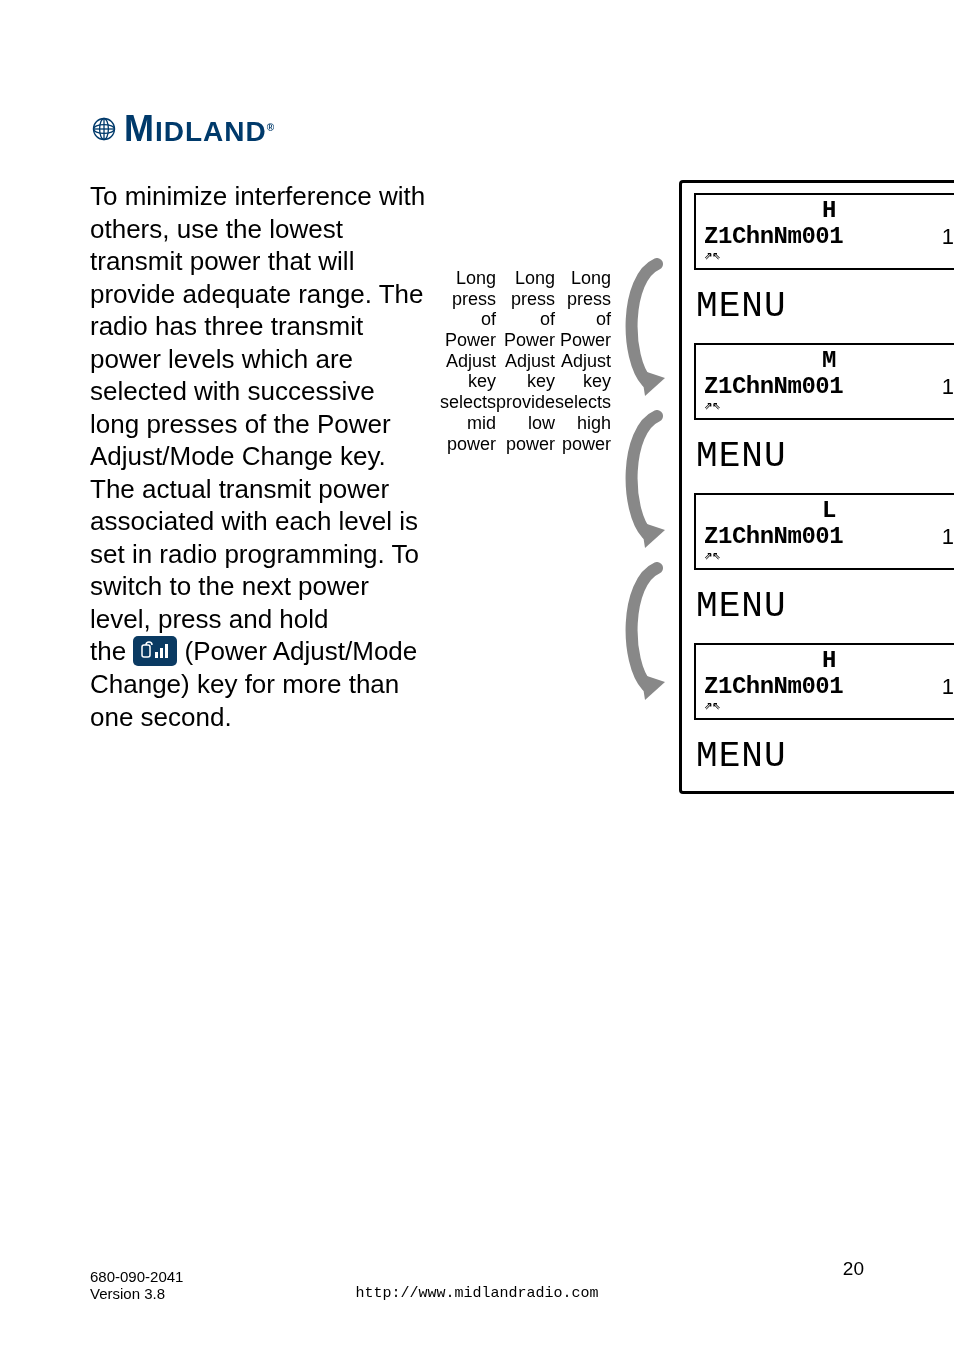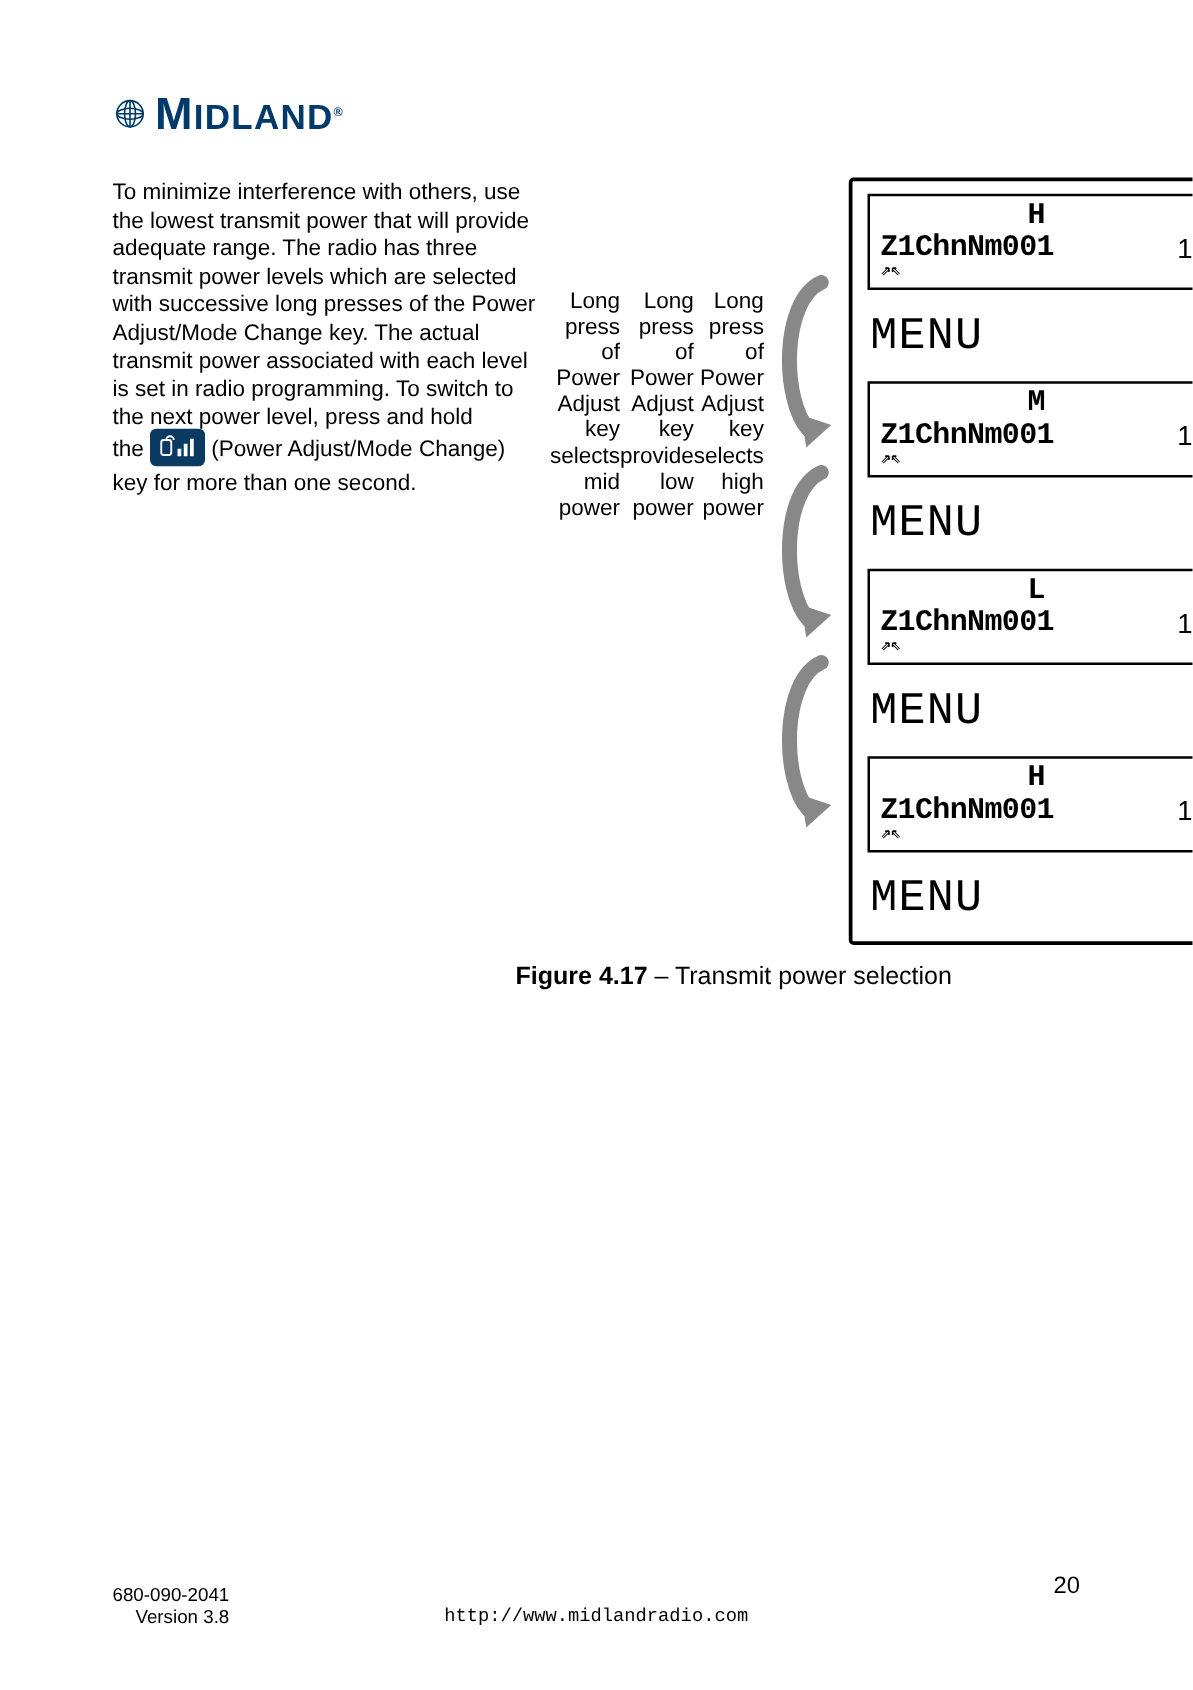--- a/index.html
+++ b/index.html
@@ -7,21 +7,21 @@
     margin: 0;
     padding: 0;
     background: #fff;
     color: #000;
     width: 954px;
     height: 1352px;
     position: relative;
     box-sizing: border-box;
   }
   .page {
-    padding: 70px 90px 60px 90px;
+    padding: 108px 90px 60px 90px;
     box-sizing: border-box;
     height: 100%;
     position: relative;
   }
   .logo {
     display: flex;
     align-items: center;
     margin-bottom: 30px;
   }
   .logo-icon {
@@ -53,21 +53,21 @@
   }
   h3 .num {
     display: inline-block;
     width: 70px;
   }
   .content-row {
     display: flex;
     align-items: flex-start;
   }
   .body-text {
-    font-size: 18px;
+    font-size: 26px;
     line-height: 1.25;
     width: 340px;
     flex: 0 0 340px;
   }
   .button-icon {
     display: inline-flex;
     align-items: center;
     justify-content: center;
     vertical-align: middle;
     width: 44px;
@@ -175,21 +175,20 @@
     position: absolute;
     bottom: 50px;
     left: 90px;
     right: 90px;
     font-size: 15px;
   }
   .footer-left {
     position: absolute;
     left: 0;
     bottom: 0;
-    text-align: right;
   }
   .footer-center-num {
     position: absolute;
     left: 0; right: 0;
     text-align: right;
     bottom: 22px;
     font-size: 19px;
   }
   .footer-center-url {
     position: absolute;
@@ -318,23 +317,20 @@
             <span class="screen-main">Z1ChnNm001</span>
             <span class="screen-side">1</span>
           </div>
           <div class="screen-antenna">⇗⇖</div>
         </div>
         <div class="menu-label">MENU</div>
       </div>
     </div>
   </div>
 
-  <div class="caption">
-    <b>Figure 4.17</b><span> – Transmit power selection</span>
-  </div>
 
   <div class="footer">
     <div class="footer-left">
       <div>680-090-2041</div>
       <div>Version 3.8</div>
     </div>
     <div class="footer-center-num">20</div>
     <div class="footer-center-url">http://www.midlandradio.com</div>
   </div>
 

